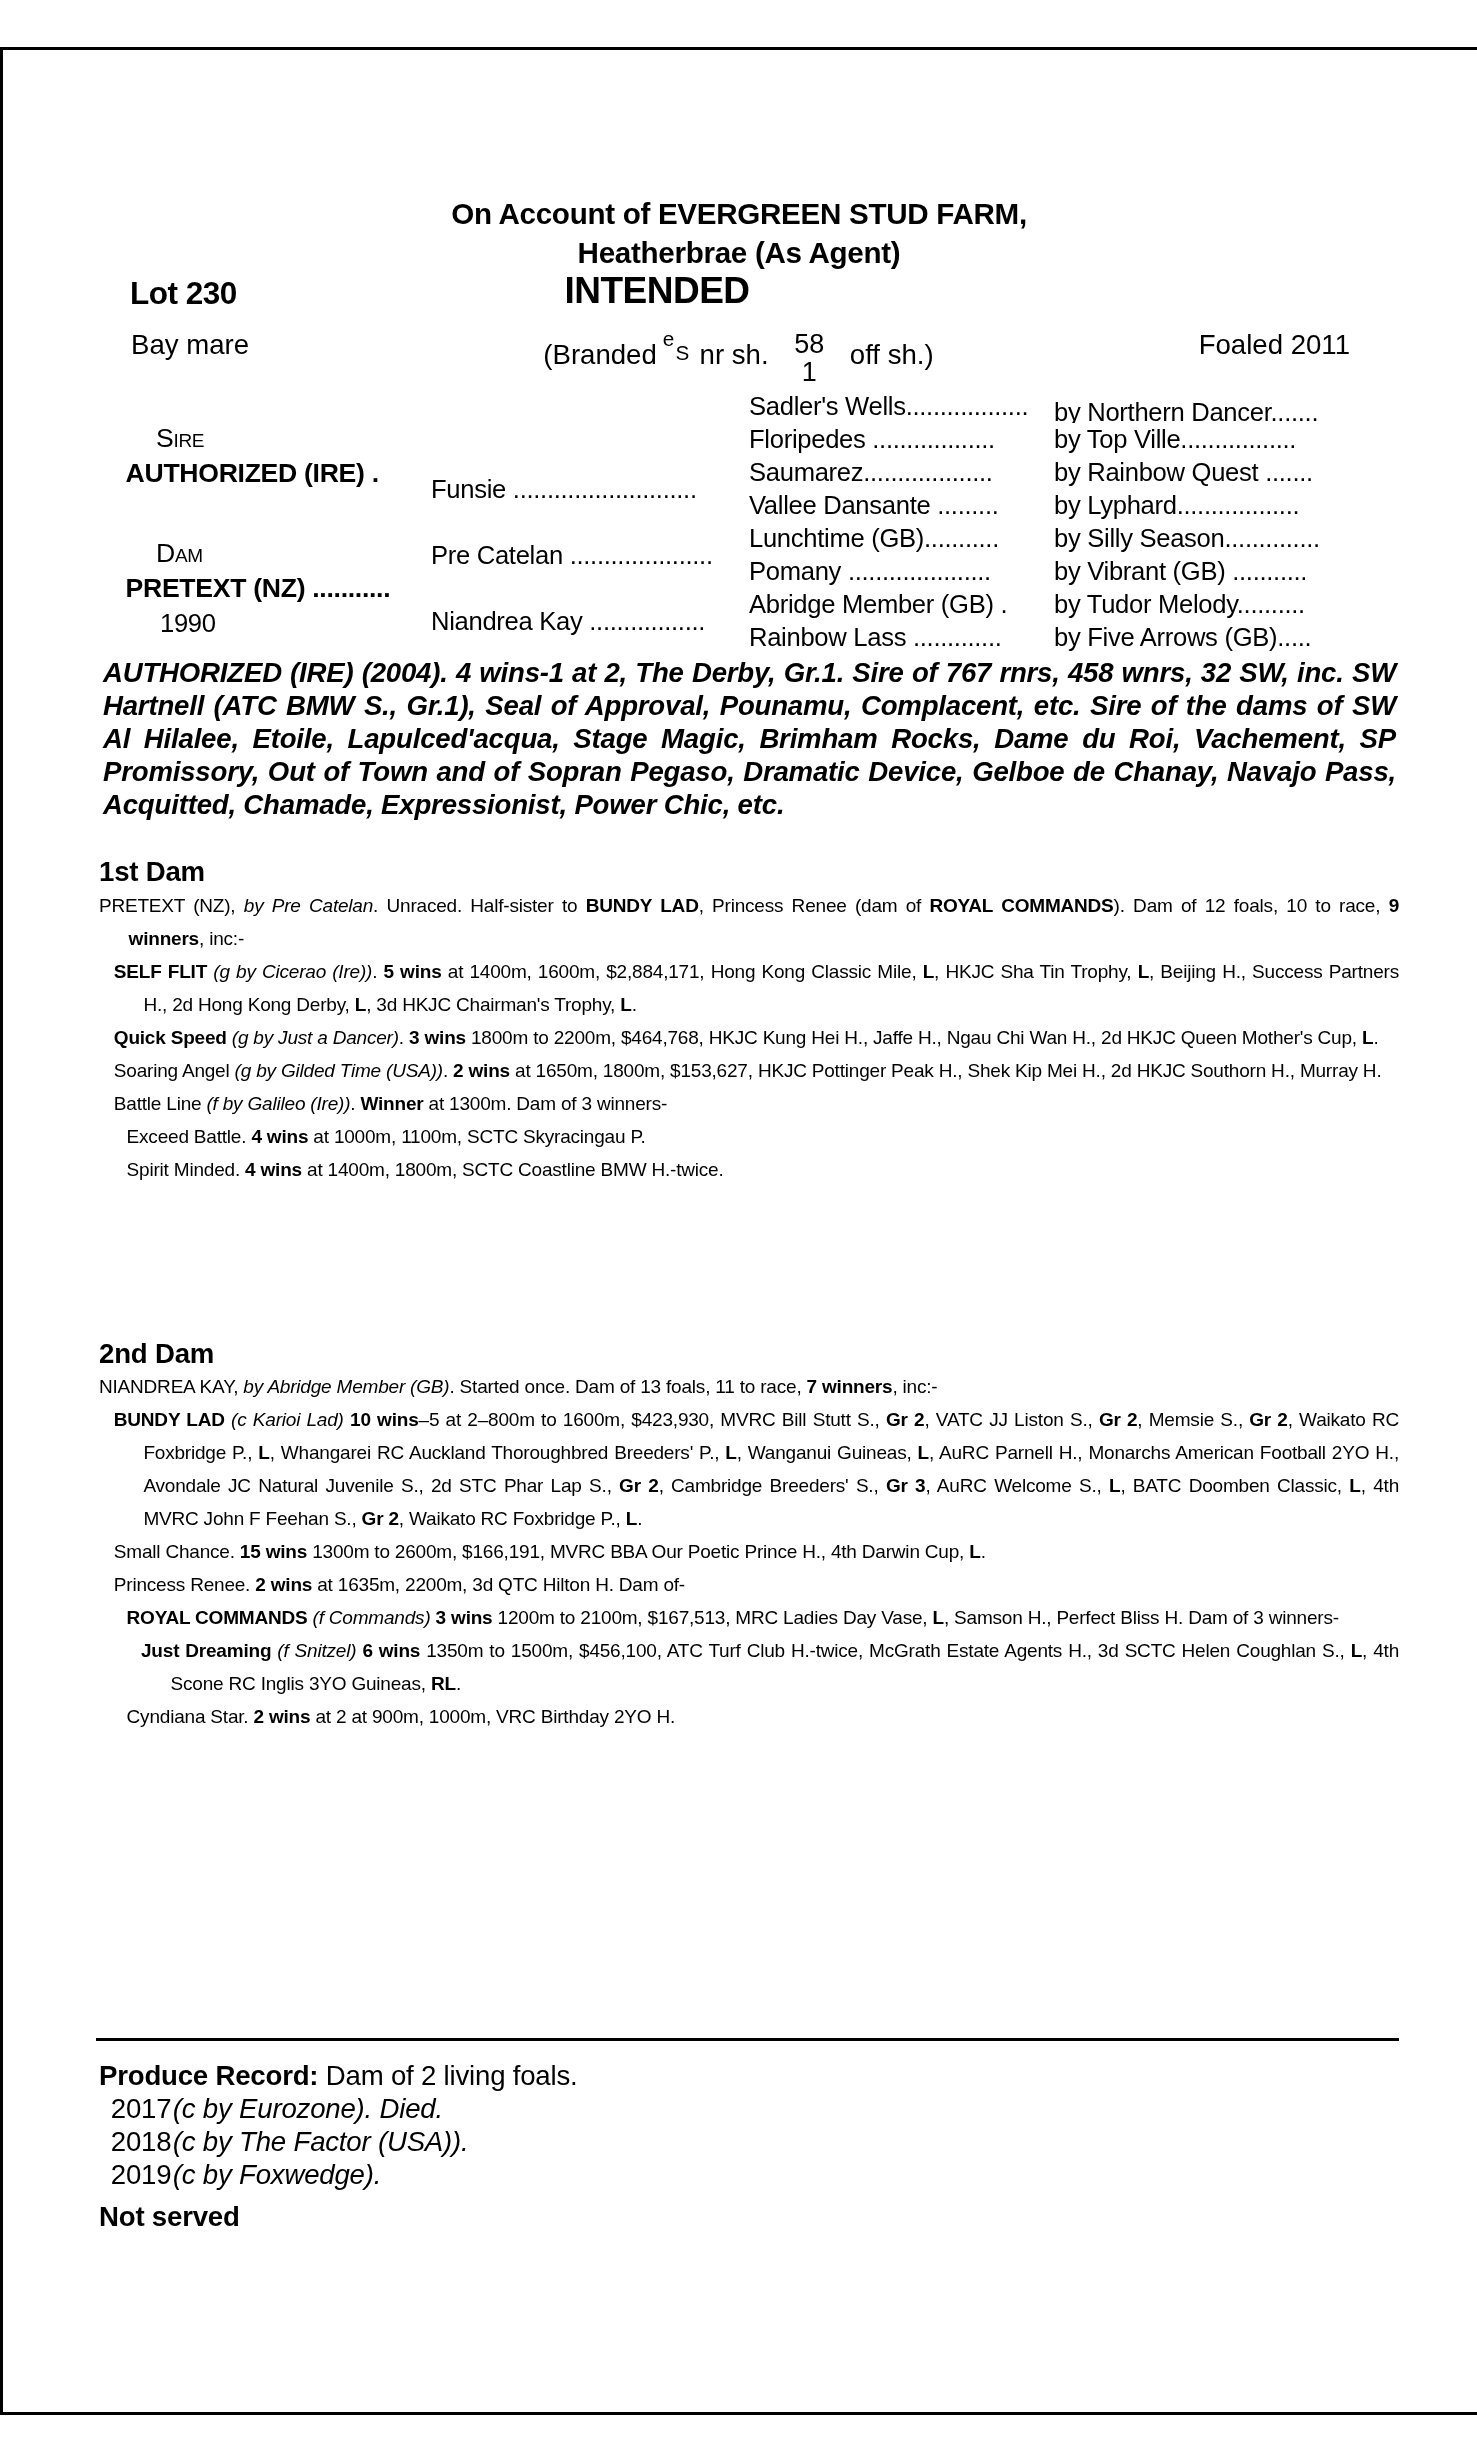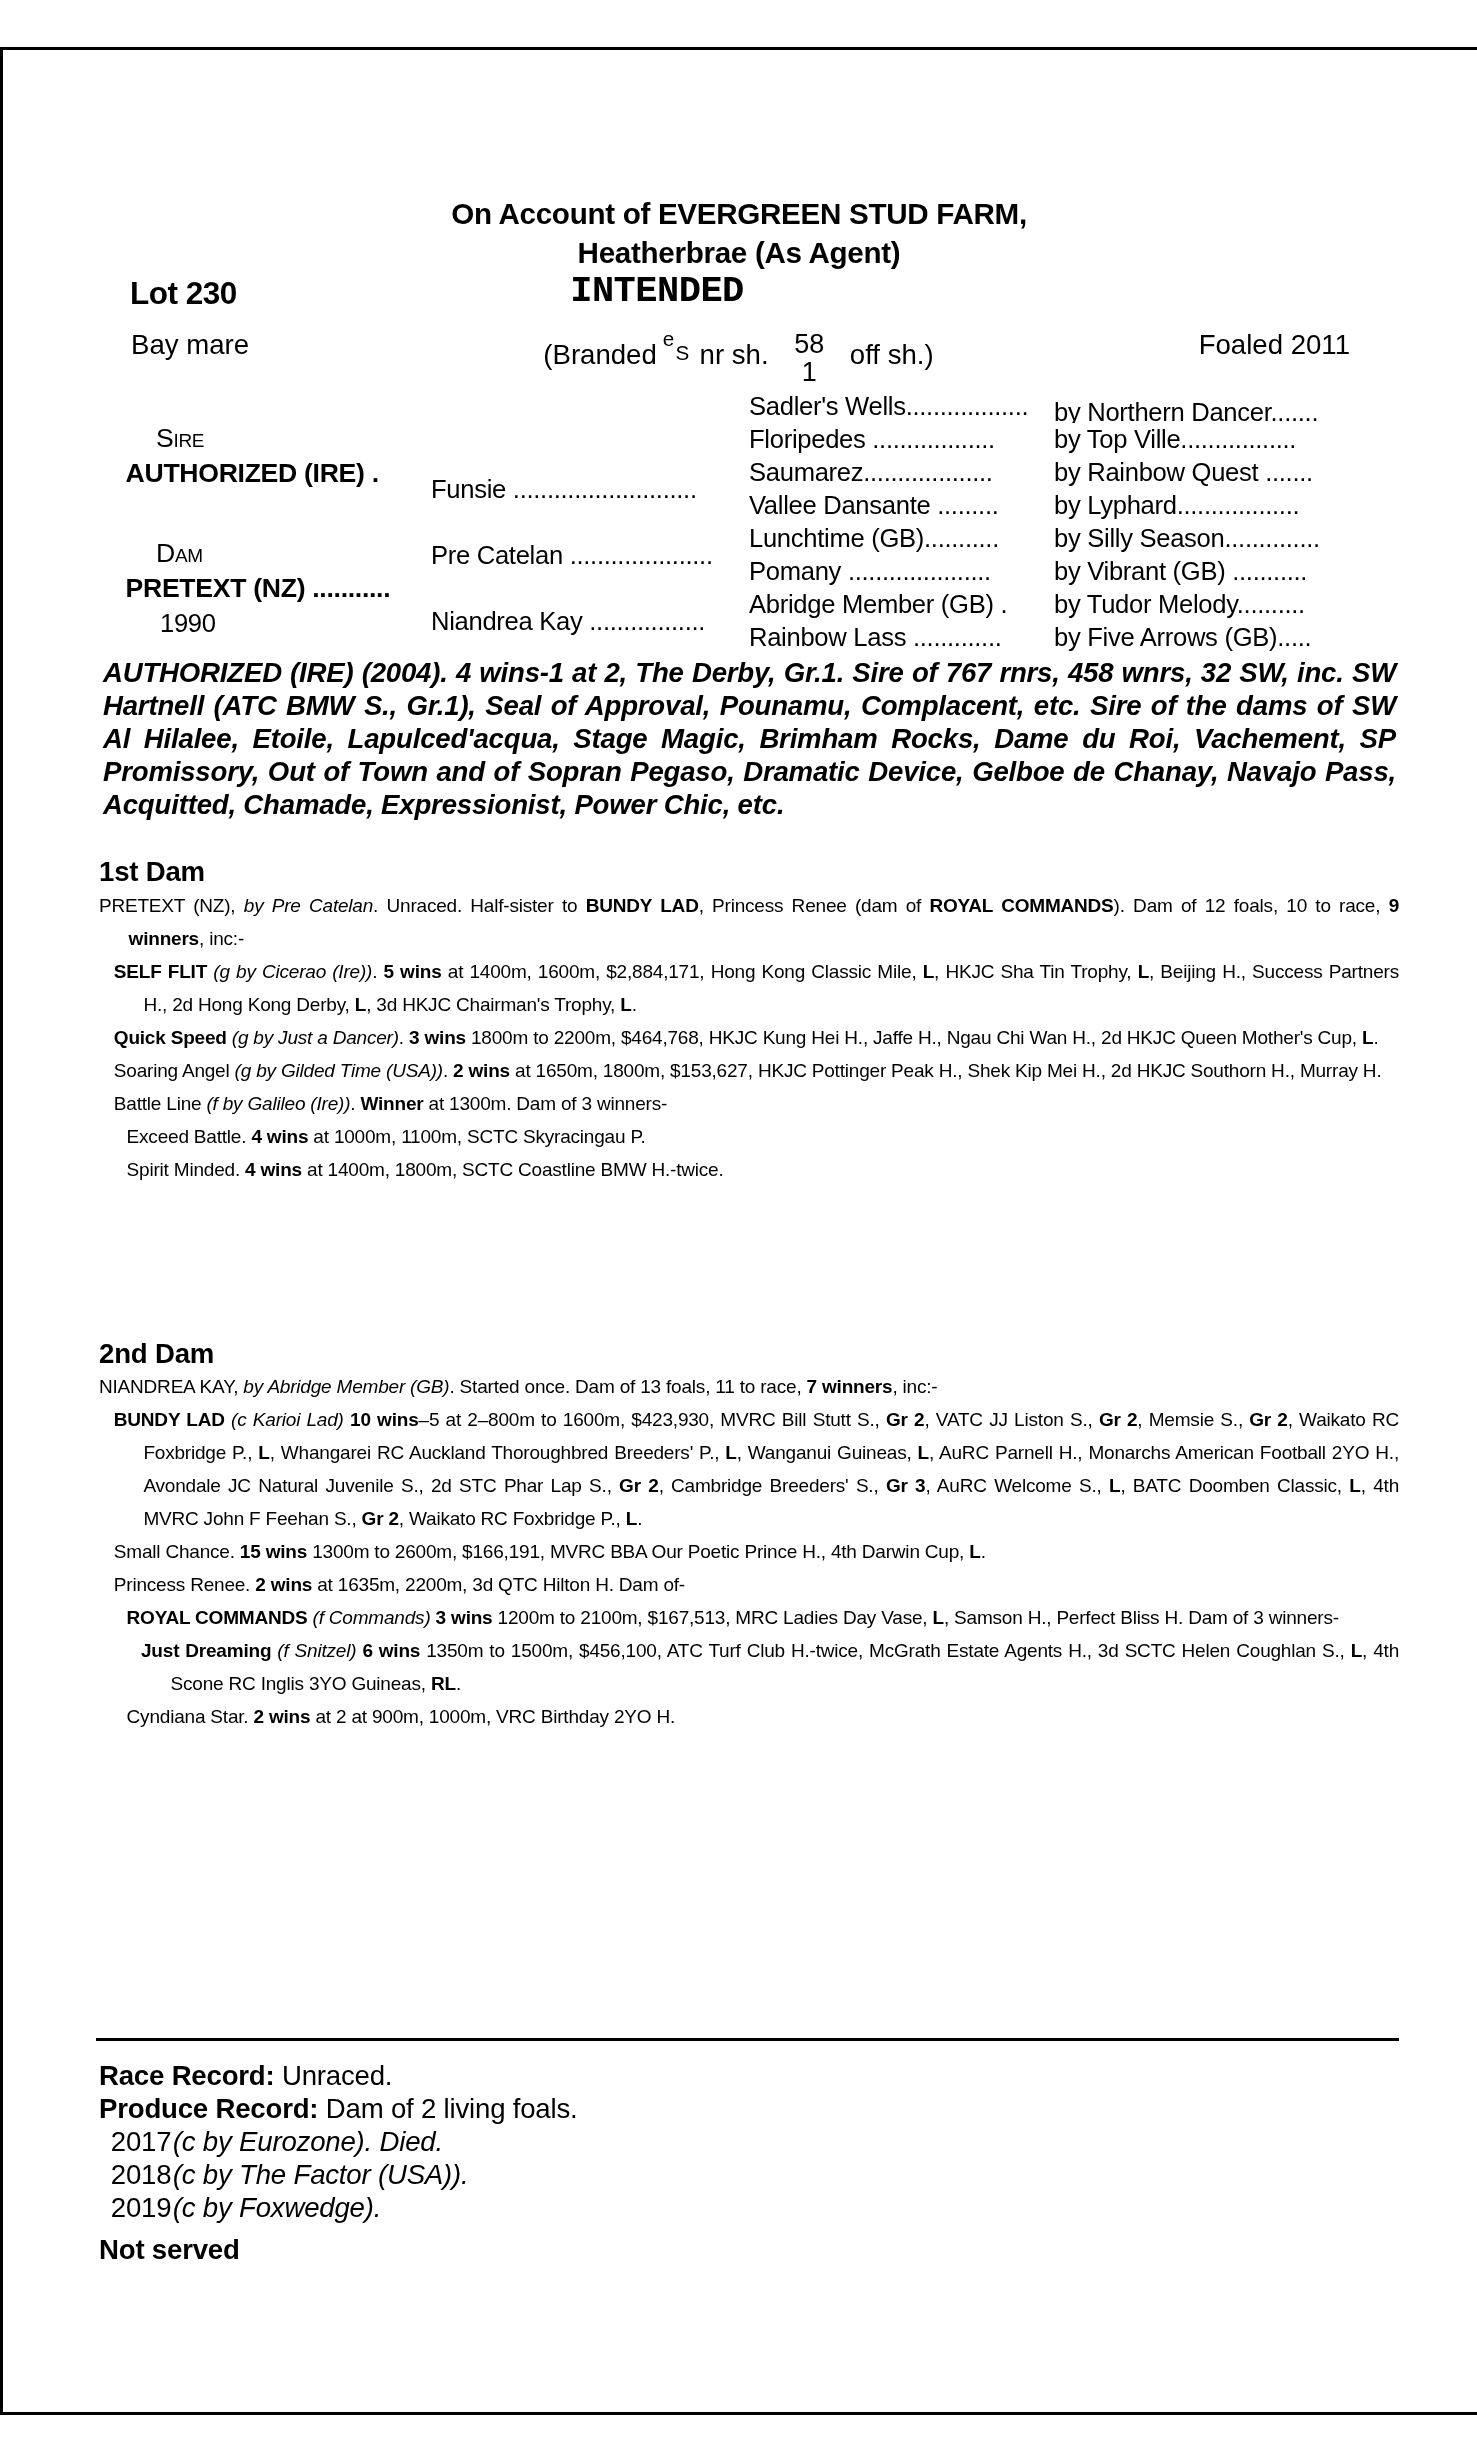--- a/index.html
+++ b/index.html
@@ -7,21 +7,21 @@
     width:1478px;height:2463px;position:relative;background:#ffffff;color:#000;
     font-family:"Liberation Sans","DejaVu Sans",sans-serif;overflow:hidden;
     -webkit-font-smoothing:antialiased;
   }
   .abs{position:absolute;}
   .frame{left:0;top:47px;width:1492px;height:2368px;border:3px solid #000;box-sizing:border-box;}
 
   .account{left:0;top:194px;width:1478px;text-align:center;font-size:29.6px;font-weight:bold;
     line-height:39px;letter-spacing:-0.3px;}
   .lot{left:130px;top:275px;font-size:31.5px;font-weight:bold;letter-spacing:-0.5px;}
-  .horse-name{left:0;top:270px;width:1314px;text-align:center;font-size:37px;font-weight:bold;letter-spacing:-0.5px;font-family:Liberation Mono, monospace;}
+  .horse-name{left:0;top:270px;width:1314px;text-align:center;font-size:37px;font-weight:bold;letter-spacing:-0.5px;}
   .baymare{left:131px;top:329px;font-size:27.6px;}
   .foaled{left:1054px;top:329px;width:296px;text-align:right;font-size:27.6px;}
   .brandline{left:369px;top:329px;width:739px;text-align:center;font-size:27.6px;white-space:nowrap;}
   .brand-mark{display:inline-block;position:relative;width:35px;height:41px;vertical-align:-9.9px;margin:0 3.9px;}
   .brand-mark .bm-top{position:absolute;left:2px;top:-3.9px;font-size:20.7px;line-height:20.7px;}
   .brand-mark .bm-bot{position:absolute;left:14.8px;top:9.9px;font-size:20.7px;line-height:20.7px;}
   .brand-num{display:inline-block;vertical-align:middle;text-align:center;line-height:27.6px;
     font-size:27px;margin:0 25.6px;transform:translateY(2px);}
 
   .ped-grid{left:99px;top:390px;width:1300px;display:grid;
@@ -132,21 +132,20 @@
     <div class="para lvl1"><span>Small Chance. </span><span class="seg-b">15 wins</span><span> 1300m to 2600m, $166,191, MVRC BBA Our Poetic Prince H., 4th Darwin Cup, </span><span class="seg-b">L</span><span>.</span></div>
     <div class="para lvl1"><span>Princess Renee. </span><span class="seg-b">2 wins</span><span> at 1635m, 2200m, 3d QTC Hilton H. Dam of-</span></div>
     <div class="para lvl2"><span class="seg-b">ROYAL COMMANDS </span><span class="seg-i">(f Commands) </span><span class="seg-b">3 wins</span><span> 1200m to 2100m, $167,513, MRC Ladies Day Vase, </span><span class="seg-b">L</span><span>, Samson H., Perfect Bliss H. Dam of 3 winners-</span></div>
     <div class="para lvl3"><span class="seg-b">Just Dreaming </span><span class="seg-i">(f Snitzel) </span><span class="seg-b">6 wins</span><span> 1350m to 1500m, $456,100, ATC Turf Club H.-twice, McGrath Estate Agents H., 3d SCTC Helen Coughlan S., </span><span class="seg-b">L</span><span>, 4th Scone RC Inglis 3YO Guineas, </span><span class="seg-b">RL</span><span>.</span></div>
     <div class="para lvl2"><span>Cyndiana Star. </span><span class="seg-b">2 wins</span><span> at 2 at 900m, 1000m, VRC Birthday 2YO H.</span></div>
   </div>
 
 <div class="abs separator"></div>
 
 <div class="abs record-block">
-  <div class="rec-line"><span class="rec-label">Race Record:</span><span> Unraced.</span></div>
   <div class="rec-line"><span class="rec-label">Produce Record:</span><span> Dam of 2 living foals.</span></div>
   <div>
       <div class="foal-row">
         <div class="foal-year">2017</div>
         <div class="foal-note">(c by Eurozone). Died.</div>
       </div>
       <div class="foal-row">
         <div class="foal-year">2018</div>
         <div class="foal-note">(c by The Factor (USA)).</div>
       </div>

